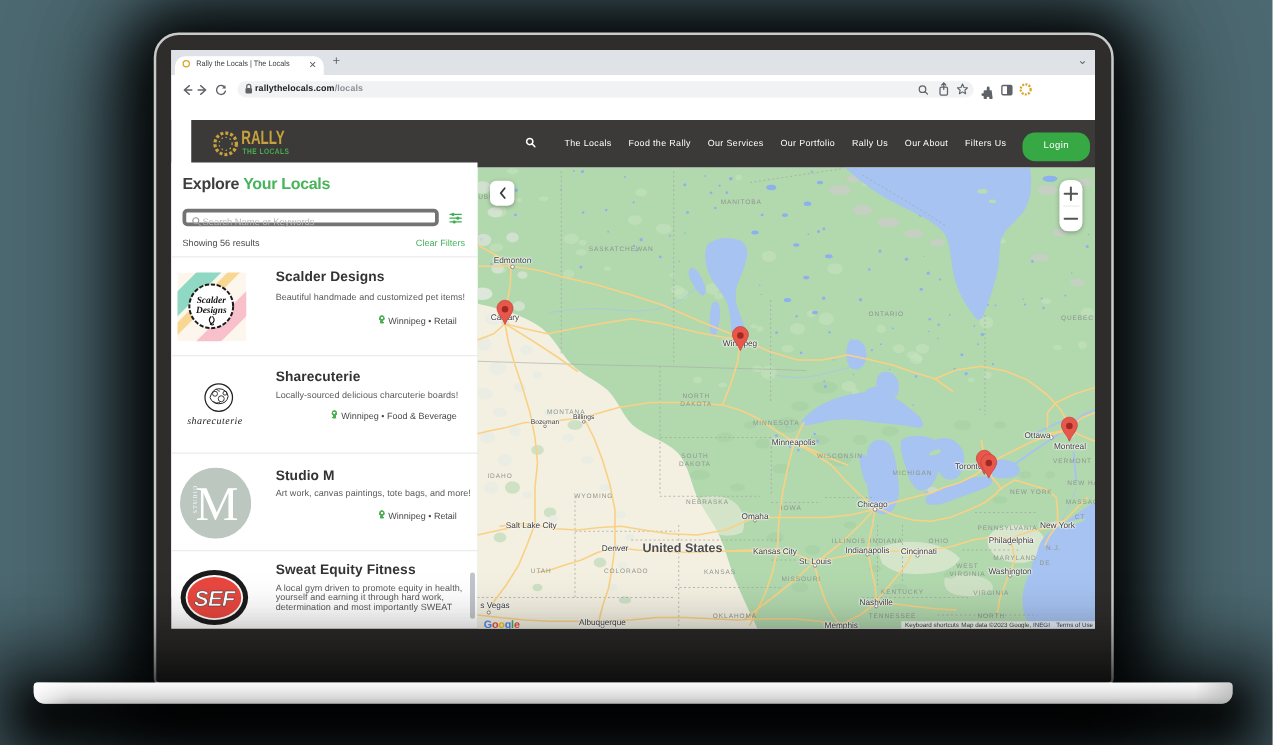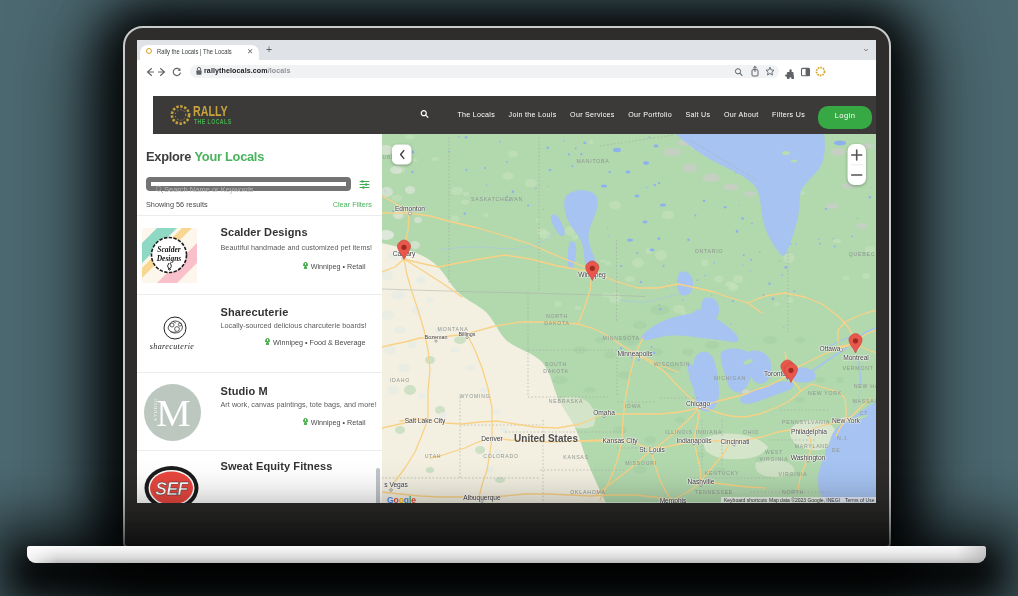--- a/index.html
+++ b/index.html
@@ -42,24 +42,24 @@
   .pagegap { position:absolute; left:0; top:44px; width:739px; height:12px; background:#fff; }
 
   
   .sitehead { position:absolute; left:16px; top:56px; width:739px; height:38px; background:#3b3a39; }
   .navlinks { position:absolute; right:87px; top:0; height:38px; display:flex; align-items:center; gap:13.5px; }
   .navlinks span { color:#fff; font-size:7.1px; letter-spacing:.3px; font-weight:400; white-space:nowrap;}
   .login { position:absolute; left:665px; top:9.5px; width:54px; height:23px; background:#36a945; border-radius:10px;
            color:#fff; font-size:7.6px; text-align:center; line-height:19px; letter-spacing:.4px;}
 
   
-  .panel { position:absolute; left:0; top:100px; width:244.5px; height:348px; background:#fff; }
+  .panel { position:absolute; left:0; top:90px; width:244.5px; height:348px; background:#fff; }
   .explore { position:absolute; left:9px; top:9px; font-size:12.8px; font-weight:800; color:#3e3e3e; letter-spacing:-.25px;}
   .explore b { color:#47b45b; }
-  .srch { position:absolute; left:9px; top:36.5px; width:205px; height:14.5px; border:5px solid #737373; border-radius:4px; background:#fff;}
+  .srch { position:absolute; left:9px; top:36.5px; width:205px; height:14.5px; border:3px solid #737373; border-radius:4px; background:#fff;}
   .srch span { position:absolute; left:13px; top:3.4px; font-size:7.5px; color:#b9b9b9; }
   .showing { position:absolute; left:9px; top:59.5px; font-size:7.3px; color:#4a4a4a; }
   .clearf { position:absolute; right:9.5px; top:59.5px; font-size:7.3px; color:#48b35c; }
   .cardrow { position:absolute; left:0; width:244.5px; border-top:1px solid #ececec; height:79px; }
   .ct { position:absolute; left:83.5px; font-size:11px; font-weight:700; color:#333; letter-spacing:.1px;}
   .cd { position:absolute; left:83.5px; font-size:7.2px; color:#5a5a5a; letter-spacing:.05px; line-height:7.8px; }
   .cl { position:absolute; right:16px; font-size:7.2px; color:#4a4a4a; }
   .cl i { font-style:normal; display:inline-block; width:5px; height:7px;
     background:radial-gradient(circle at 50% 32%, #fff 0 .8px, #4caf50 1px 2.4px, transparent 2.6px),
     conic-gradient(from 150deg at 50% 45%, #4caf50 0 60deg, transparent 62deg);
@@ -129,24 +129,24 @@
         <circle cx="10.5" cy="12" r="5.2" fill="none" stroke="#c7a23c" stroke-width="1" stroke-dasharray="1.2 2.2"></circle>
       </svg>
       <div style="position:absolute;left:40px;top:6px;color:#c7a23c;font-weight:700;font-size:15.5px;transform:scaleX(.69);transform-origin:left;letter-spacing:0;">RALLY</div>
       <div style="position:absolute;left:41px;top:22px;color:#48ae4e;font-weight:700;font-size:6.4px;transform:scaleX(.82);transform-origin:left;letter-spacing:.5px;">THE LOCALS</div>
       <svg style="position:absolute;left:267px;top:13px" width="9" height="11" viewBox="0 0 9 11">
         <circle cx="3.8" cy="4.2" r="2.5" stroke="#fff" stroke-width="1.2" fill="none"></circle>
         <path d="M5.7 6.1 L7.9 8.4" stroke="#fff" stroke-width="1.2" stroke-linecap="round"></path>
       </svg>
       <div class="navlinks">
         <span>The Locals</span>
-        <span>Join the Louis</span>
+        <span>Food the Rally</span>
         <span>Our Services</span>
         <span>Our Portfolio</span>
-        <span>Salt Us</span>
+        <span>Rally Us</span>
         <span>Our About</span>
         <span>Filters Us</span>
       </div>
       <div class="login">Login</div>
     </div>
 
     <div class="panel">
       <div class="explore">Explore <b>Your Locals</b></div>
       <div class="srch">
         <svg style="position:absolute;left:4px;top:3.2px" width="9" height="9" viewBox="0 0 9 9">
@@ -210,20 +210,21 @@
       </div>
 
       <div class="cardrow" style="top:309.5px;height:59px;">
         <svg style="position:absolute;left:7px;top:14px" width="55" height="46" viewBox="0 0 55 46">
           <ellipse cx="27.5" cy="23" rx="27" ry="22" fill="#1c1c1c"></ellipse>
           <ellipse cx="27.5" cy="23" rx="23" ry="18" fill="#fff"></ellipse>
           <ellipse cx="27.5" cy="23" rx="21.5" ry="16.5" fill="#e8473f"></ellipse>
           <text x="27.5" y="30" font-size="17.5" font-weight="700" font-style="italic" text-anchor="middle" fill="#fff" stroke="#333" stroke-width=".4" font-family="Liberation Sans" letter-spacing="-.5">SEF</text>
         </svg>
         <div class="ct" style="top:9.5px">Sweat Equity Fitness</div>
+        <div class="cd" style="top:26px;width:150px;">A local gym driven to promote equity in health, yourself and earning it through hard work, determination and most importantly SWEAT</div>
       </div>
       <div class="scrollbar"></div>
     </div>
 
     <svg id="map" style="position:absolute;left:244.5px;top:94px;opacity:.999" width="494.5" height="368.5" viewBox="382 134 494.5 368.5" font-family="Liberation Sans, sans-serif">
       <rect x="382" y="134" width="494.5" height="368.5" fill="#b2d8ae"></rect>
       <path d="M382,243 C400,247 420,252 434,263 C446,273 450,286 460,294 C468,301 478,305 486,312 C494,320 498,332 506,340 C518,350 532,352 542,362 C552,373 553,390 560,402 C566,413 572,420 577,432 C582,444 584,455 590,468 C595,480 600,490 606,503 L382,503 Z" fill="#f3f0e2"></path>
       <path d="M706,437 q20,-6 38,-2 q18,4 24,12 q-6,11 -28,12 q-23,2 -34,-8 q-5,-9 0,-14 z" fill="#f3f0e2" opacity=".55"></path>
       <path d="M796,424 q16,-7 30,-2 q12,5 10,18 q-8,12 -25,10 q-15,-2 -20,-12 q-3,-9 5,-14 z" fill="#f3f0e2" opacity=".6"></path>
       <path d="M756,462 q16,-5 30,0 q10,4 8,10 q-12,7 -28,4 q-13,-3 -10,-14 z" fill="#f3f0e2" opacity=".45"></path>

